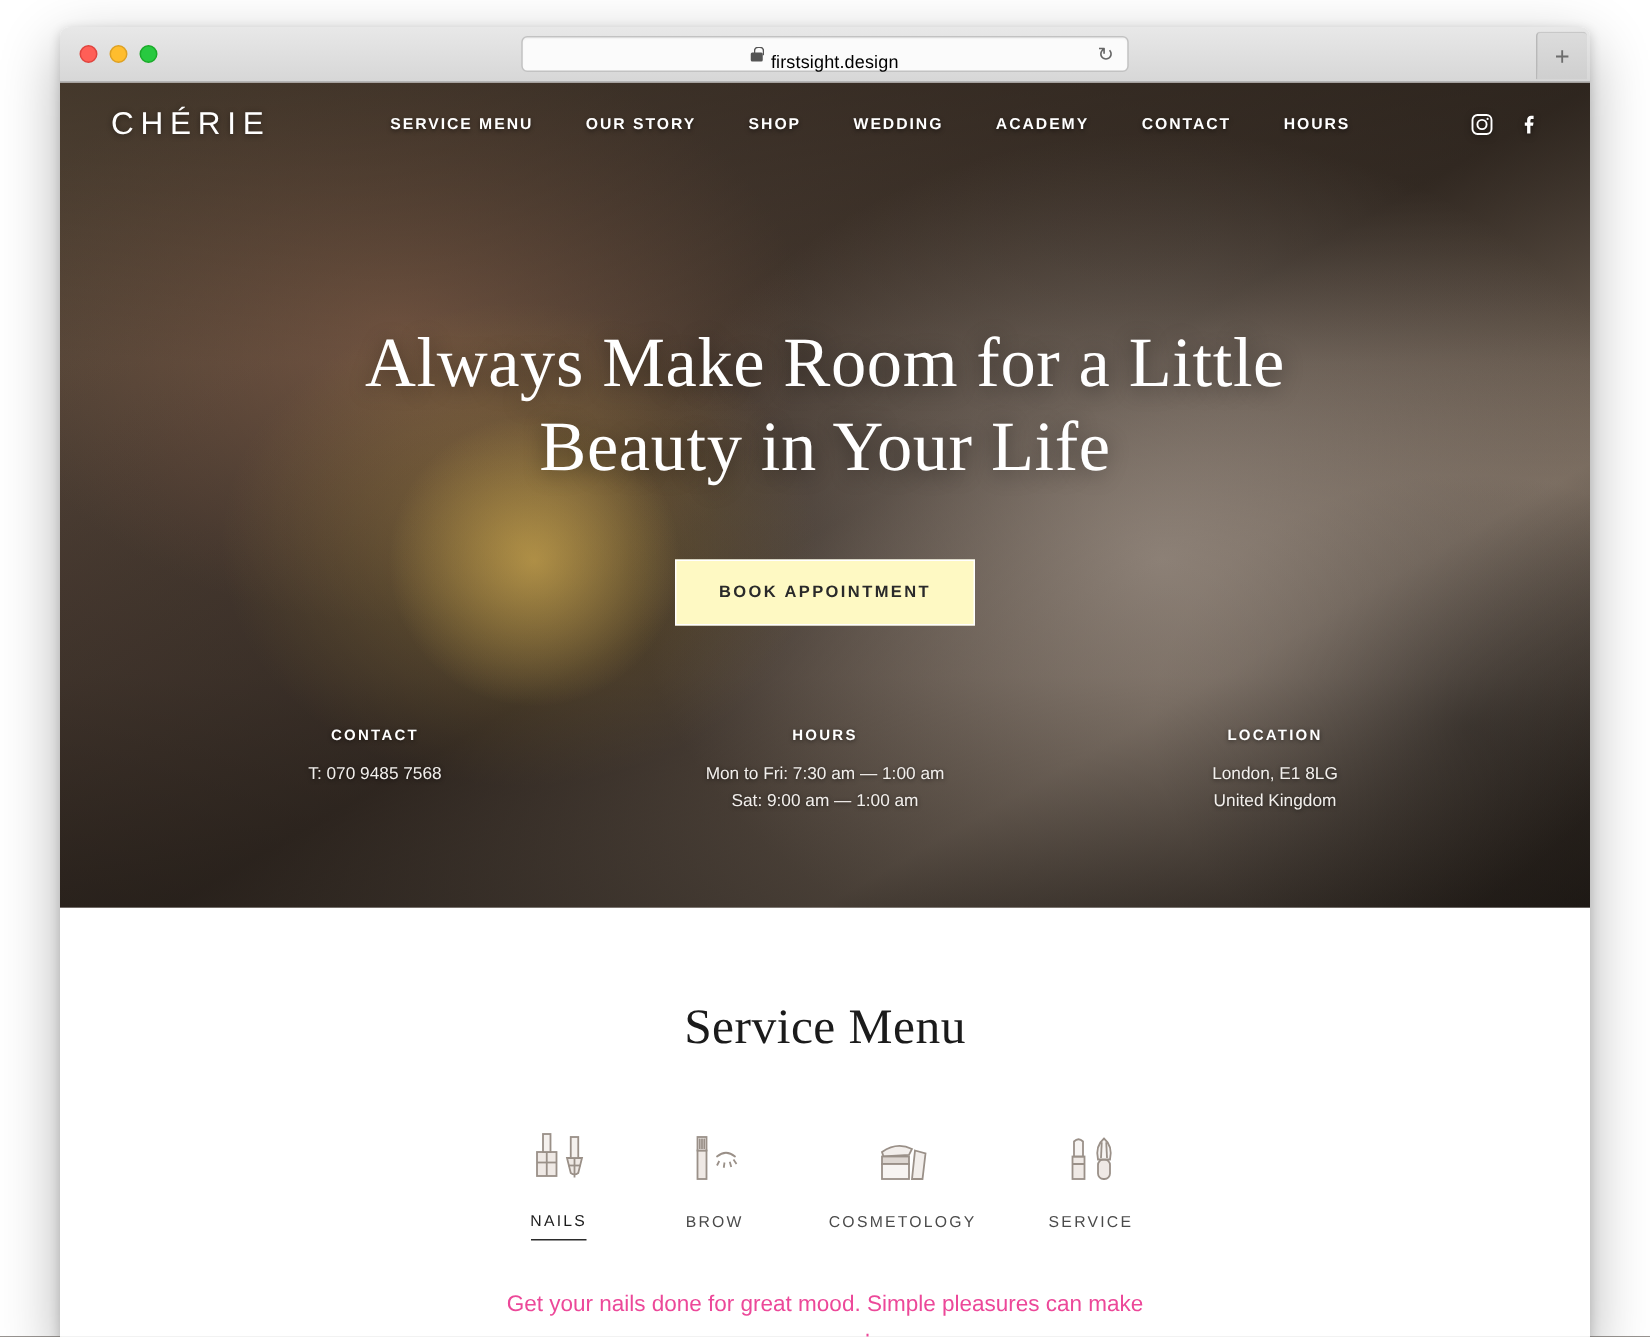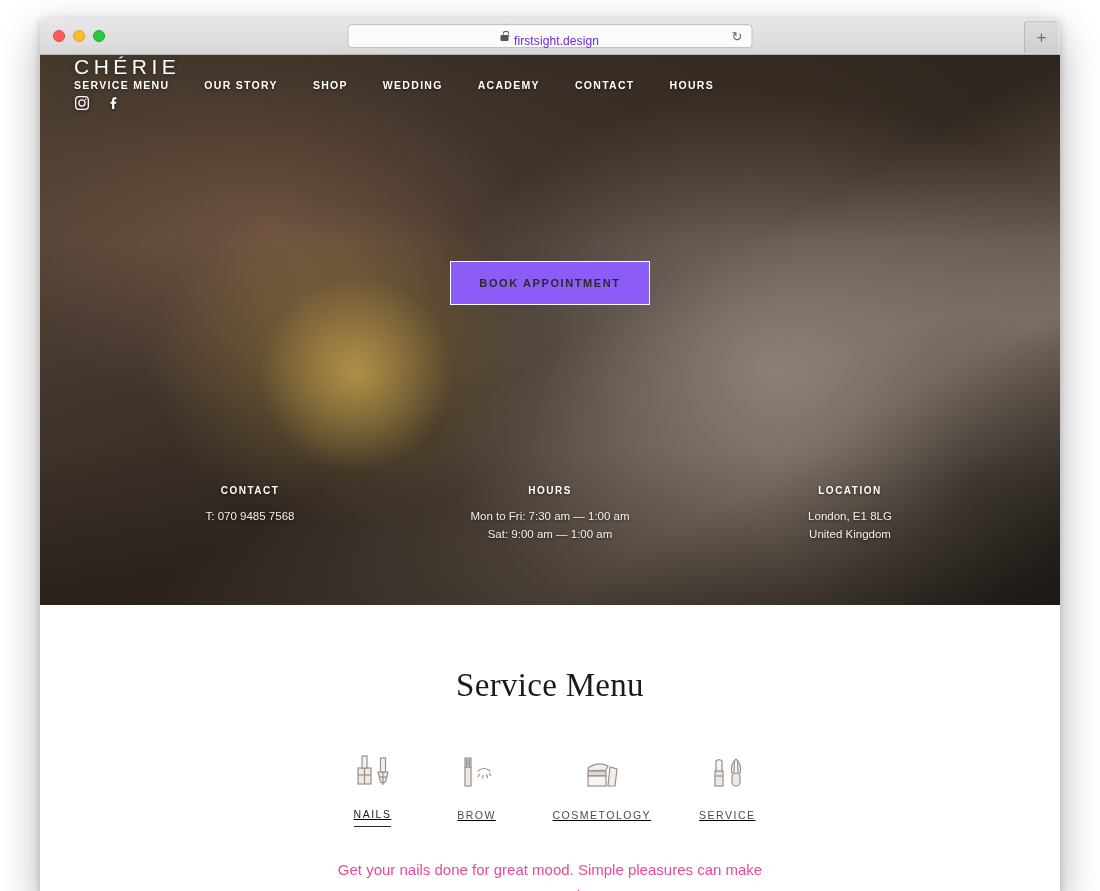--- a/index.html
+++ b/index.html
@@ -64,21 +64,21 @@
   .lock-icon { width: 8px; height: 10px; position: relative; display: block; }
   .lock-icon::before {
     content: ""; position: absolute; left: 1.5px; top: 0;
     width: 5px; height: 5px; border: 1.2px solid #555;
     border-bottom: none; border-radius: 3px 3px 0 0;
   }
   .lock-icon::after {
     content: ""; position: absolute; left: 0; top: 4px;
     width: 8px; height: 6px; background: #555; border-radius: 1px;
   }
-  .url-text { font-size: 12px; color: #6d28d9; letter-spacing: 0.1px; margin-top: 10px; }
+  .url-text { font-size: 12px; color: #000000; letter-spacing: 0.1px; margin-top: 10px; }
   .reload-icon {
     position: absolute; right: 9px; top: 50%; transform: translateY(-50%);
     font-size: 13px; color: #666; line-height: 1;
   }
 
   .new-tab-btn {
     position: absolute;
     right: 2px;
     top: 3px;
     width: 34px;
@@ -116,23 +116,22 @@
     background:
       radial-gradient(circle 135px at 31% 58%, rgba(214,176,82,0.62), rgba(214,176,82,0) 72%),
       linear-gradient(to bottom, rgba(30,24,18,0.52) 0%, rgba(30,24,18,0.18) 34%, rgba(28,22,18,0.30) 72%, rgba(26,21,17,0.62) 100%);
   }
 
   .nav {
     position: relative;
     z-index: 3;
     height: 56px;
     display: flex;
-    align-items: flex-start;
+    align-items: center;
     padding: 0 32px 0 34px;
-    flex-direction: column;
   }
   .logo {
     color: #fff;
     font-size: 21px;
     letter-spacing: 4.5px;
     font-weight: 300;
     font-family: "Liberation Sans", sans-serif;
     text-shadow: 0 1px 4px rgba(0,0,0,0.45);
   }
   .nav-links {
@@ -176,21 +175,21 @@
   }
   .btn {
     font-size: 11px;
     font-weight: bold;
     letter-spacing: 1.6px;
     padding: 15px 28px;
     cursor: pointer;
     white-space: nowrap;
     font-family: "Liberation Sans", sans-serif;
   }
-  .btn-primary { background: #8b5cf6; color: #2a2a2a; border: 1px solid #ffffff; }
+  .btn-primary { background: #fef9c3; color: #2a2a2a; border: 1px solid #ffffff; }
   .btn-outline { background: transparent; color: #ffffff; border: 1px solid rgba(255,255,255,0.85); text-shadow: 0 1px 3px rgba(0,0,0,.5); }
 
   .hero-info {
     position: absolute;
     z-index: 3;
     left: 0; right: 0;
     top: 430px;
     display: flex;
     padding: 0 60px;
   }
@@ -222,21 +221,20 @@
     color: #1b1b1b;
     font-weight: 400;
     letter-spacing: 0.3px;
   }
   .tabs {
     margin-top: 44px;
     display: flex;
     justify-content: center;
     gap: 48px;
     align-items: flex-end;
-    text-decoration: underline;
   }
   .tab {
     display: flex;
     flex-direction: column;
     align-items: center;
     cursor: pointer;
     min-width: 56px;
   }
   .tab-icon { height: 46px; display: flex; align-items: flex-end; justify-content: center; }
   .tab-label {
@@ -309,20 +307,24 @@
           </span>
           <span class="soc-icon">
             <svg viewBox="0 0 24 24" width="16" height="16" fill="#fff">
               <path d="M15.6 3.2h-2.5c-2.4 0-4 1.7-4 4.2V10H6.8v3.2h2.3V21h3.3v-7.8h2.6l.5-3.2h-3.1V7.9c0-.9.3-1.5 1.4-1.5h1.8z"></path>
             </svg>
           </span>
         </div>
       </nav>
 
       <div class="hero-center">
+        <h1 class="hero-title">
+          <span>Always Make Room for a Little</span><br>
+          <span>Beauty in Your Life</span>
+        </h1>
 
         <div class="hero-buttons">
           <button class="btn btn-primary">BOOK APPOINTMENT</button>
         </div>
       </div>
 
       <div class="hero-info">
         <div class="info-col">
           <div class="info-head">CONTACT</div>
           <div class="info-line">T: 070 9485 7568</div>

